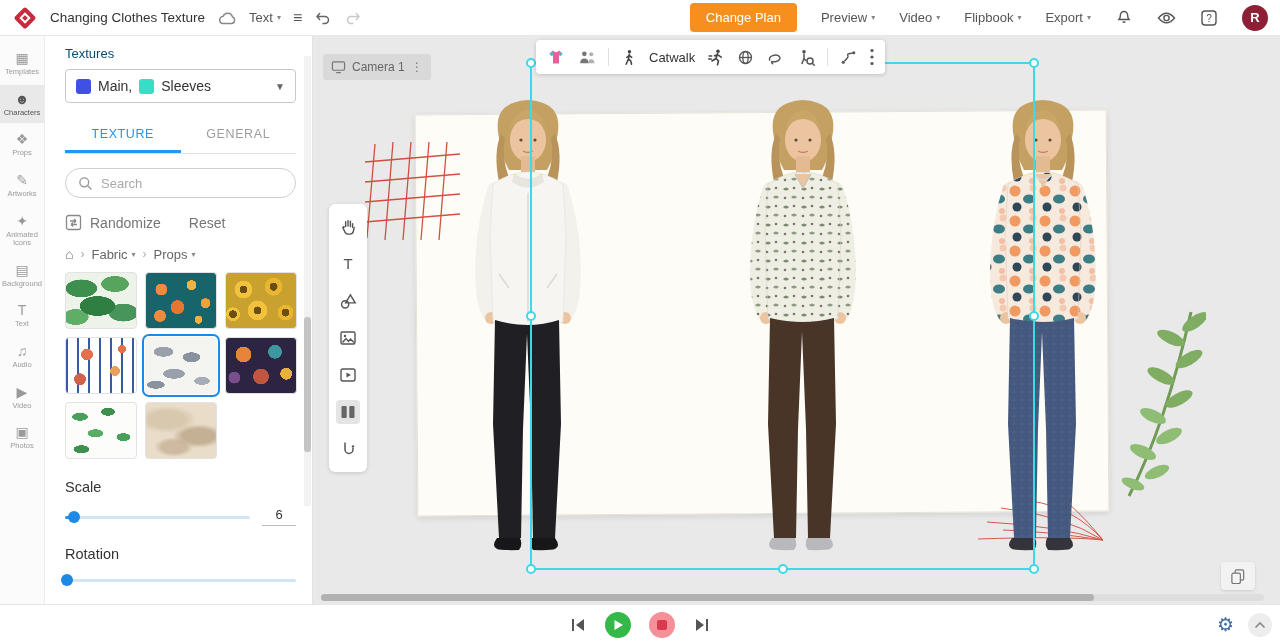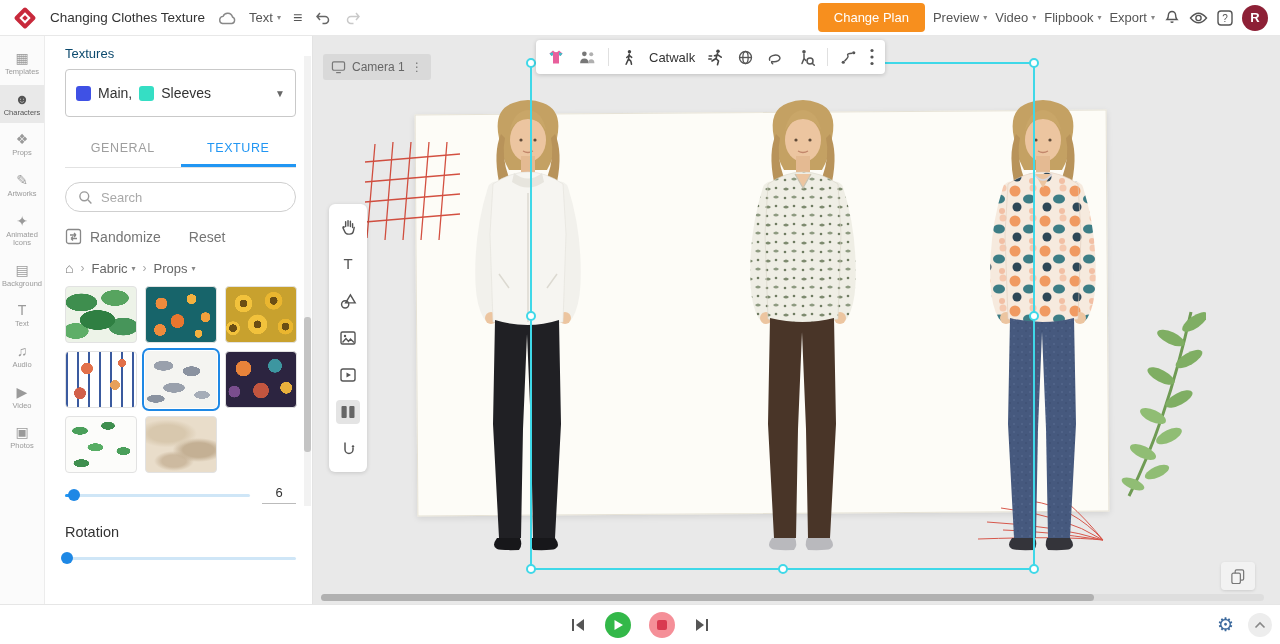--- a/index.html
+++ b/index.html
@@ -11,42 +11,42 @@
   .topbar { position:absolute; left:0; top:0; right:0; height:36px; background:#fff;
     border-bottom:1px solid #e8e8e8; display:flex; align-items:center; padding:0 12px; z-index:60; }
   .tb-left { display:flex; align-items:center; gap:12px; }
   .logo { width:26px; height:26px; }
   .doc-title { font-size:13.5px; color:#333; }
   .menu-item { display:flex; align-items:center; gap:4px; font-size:13px; color:#555; cursor:pointer; }
   .caret { font-size:8px; color:#888; }
   .ham { font-size:16px; color:#555; cursor:pointer; }
   .icon-btn { color:#666; cursor:pointer; display:flex; align-items:center; }
   .disabled { opacity:.35; }
-  .tb-right { margin-left:auto; display:flex; align-items:center; gap:8px; }
+  .tb-right { margin-left:auto; display:flex; align-items:center; gap:24px; }
   .change-plan { background:#f78f1e; color:#fff; border:none; border-radius:4px;
     font-size:13px; padding:7px 16px; cursor:pointer; font-family:inherit; }
   .avatar { width:26px; height:26px; border-radius:50%; background:#8d2036; color:#fff;
     font-size:13px; font-weight:bold; display:flex; align-items:center; justify-content:center; cursor:pointer; }
 
   
   .main { position:absolute; top:36px; bottom:40px; left:0; right:0; display:flex; }
 
   
   .rail { width:45px; background:#fbfbfb; border-right:1px solid #ececec; display:flex;
     flex-direction:column; align-items:stretch; padding-top:8px; gap:2px; overflow:hidden; }
   .rail-item { text-align:center; padding:6px 1px; color:#9a9a9a; cursor:pointer; }
   .rail-item.active { background:#e9e9e9; color:#555; }
   .rail-icon { display:block; font-size:14px; line-height:16px; }
   .rail-label { display:block; font-size:7.5px; line-height:1.15; margin-top:2px; word-wrap:break-word; }
 
   
   .panel { width:268px; background:#fff; border-right:1px solid #e3e3e3; position:relative;
     padding:10px 16px 0 20px; }
   .panel-title { font-size:13px; color:#0c4a6e; margin-bottom:8px; }
-  .layer-select { border:1px solid #c9c9c9; border-radius:4px; height:48px; display:flex;
+  .layer-select { border:1px solid #c9c9c9; border-radius:4px; height:34px; display:flex;
     align-items:center; gap:7px; padding:0 10px; font-size:14px; color:#333; cursor:pointer; }
   .swatch { width:15px; height:15px; border-radius:3px; display:inline-block; }
   .swatch-main { background:#3f51e5; }
   .swatch-sleeves { background:#35dec4; }
   .layer-caret { margin-left:auto; color:#666; font-size:10px; }
   .tabs { display:flex; margin-top:14px; border-bottom:1px solid #e2e2e2; }
   .tab { flex:1; text-align:center; font-size:12.5px; letter-spacing:.6px; color:#9e9e9e;
     padding:10px 0 9px; cursor:pointer; border-bottom:3px solid transparent; }
   .tab.active { color:#2196f3; border-bottom-color:#2196f3; }
   .search-box { margin-top:14px; border:1px solid #cfcfcf; border-radius:16px; height:30px;
@@ -336,22 +336,22 @@
 
     <div class="layer-select">
       <span class="swatch swatch-main"></span>
       <span>Main,</span>
       <span class="swatch swatch-sleeves"></span>
       <span>Sleeves</span>
       <span class="layer-caret">▼</span>
     </div>
 
     <div class="tabs">
+      <div class="tab active">TEXTURE</div>
       <div class="tab">GENERAL</div>
-      <div class="tab active">TEXTURE</div>
     </div>
 
     <div class="search-box">
       <span>
         <svg width="15" height="15" viewBox="0 0 16 16" fill="none" stroke="#9a9a9a" stroke-width="1.5">
             <circle cx="6.7" cy="6.7" r="4.7"></circle>
             <path d="M10.5 10.5 L14.3 14.3"></path>
           </svg>
       </span>
       <input placeholder="Search" style="">
@@ -386,20 +386,21 @@
         <div class="thumb tex-monstera-leaves"></div>
         <div class="thumb tex-orange-floral"></div>
         <div class="thumb tex-sunflowers"></div>
         <div class="thumb tex-striped-floral"></div>
         <div class="thumb tex-gray-leaves selected"></div>
         <div class="thumb tex-bold-flowers"></div>
         <div class="thumb tex-scattered-leaves"></div>
         <div class="thumb tex-marble"></div>
       </div>
 
+    <div class="section-label">Scale</div>
     <div class="slider-row">
       <div class="slider">
         <div class="strack">
             <div class="sfill" style="width: 5%;"></div>
           </div>
           <div class="sthumb" style="left: calc(5% - 6px);"></div>
       </div>
       <div class="slider-value">6</div>
     </div>
 

